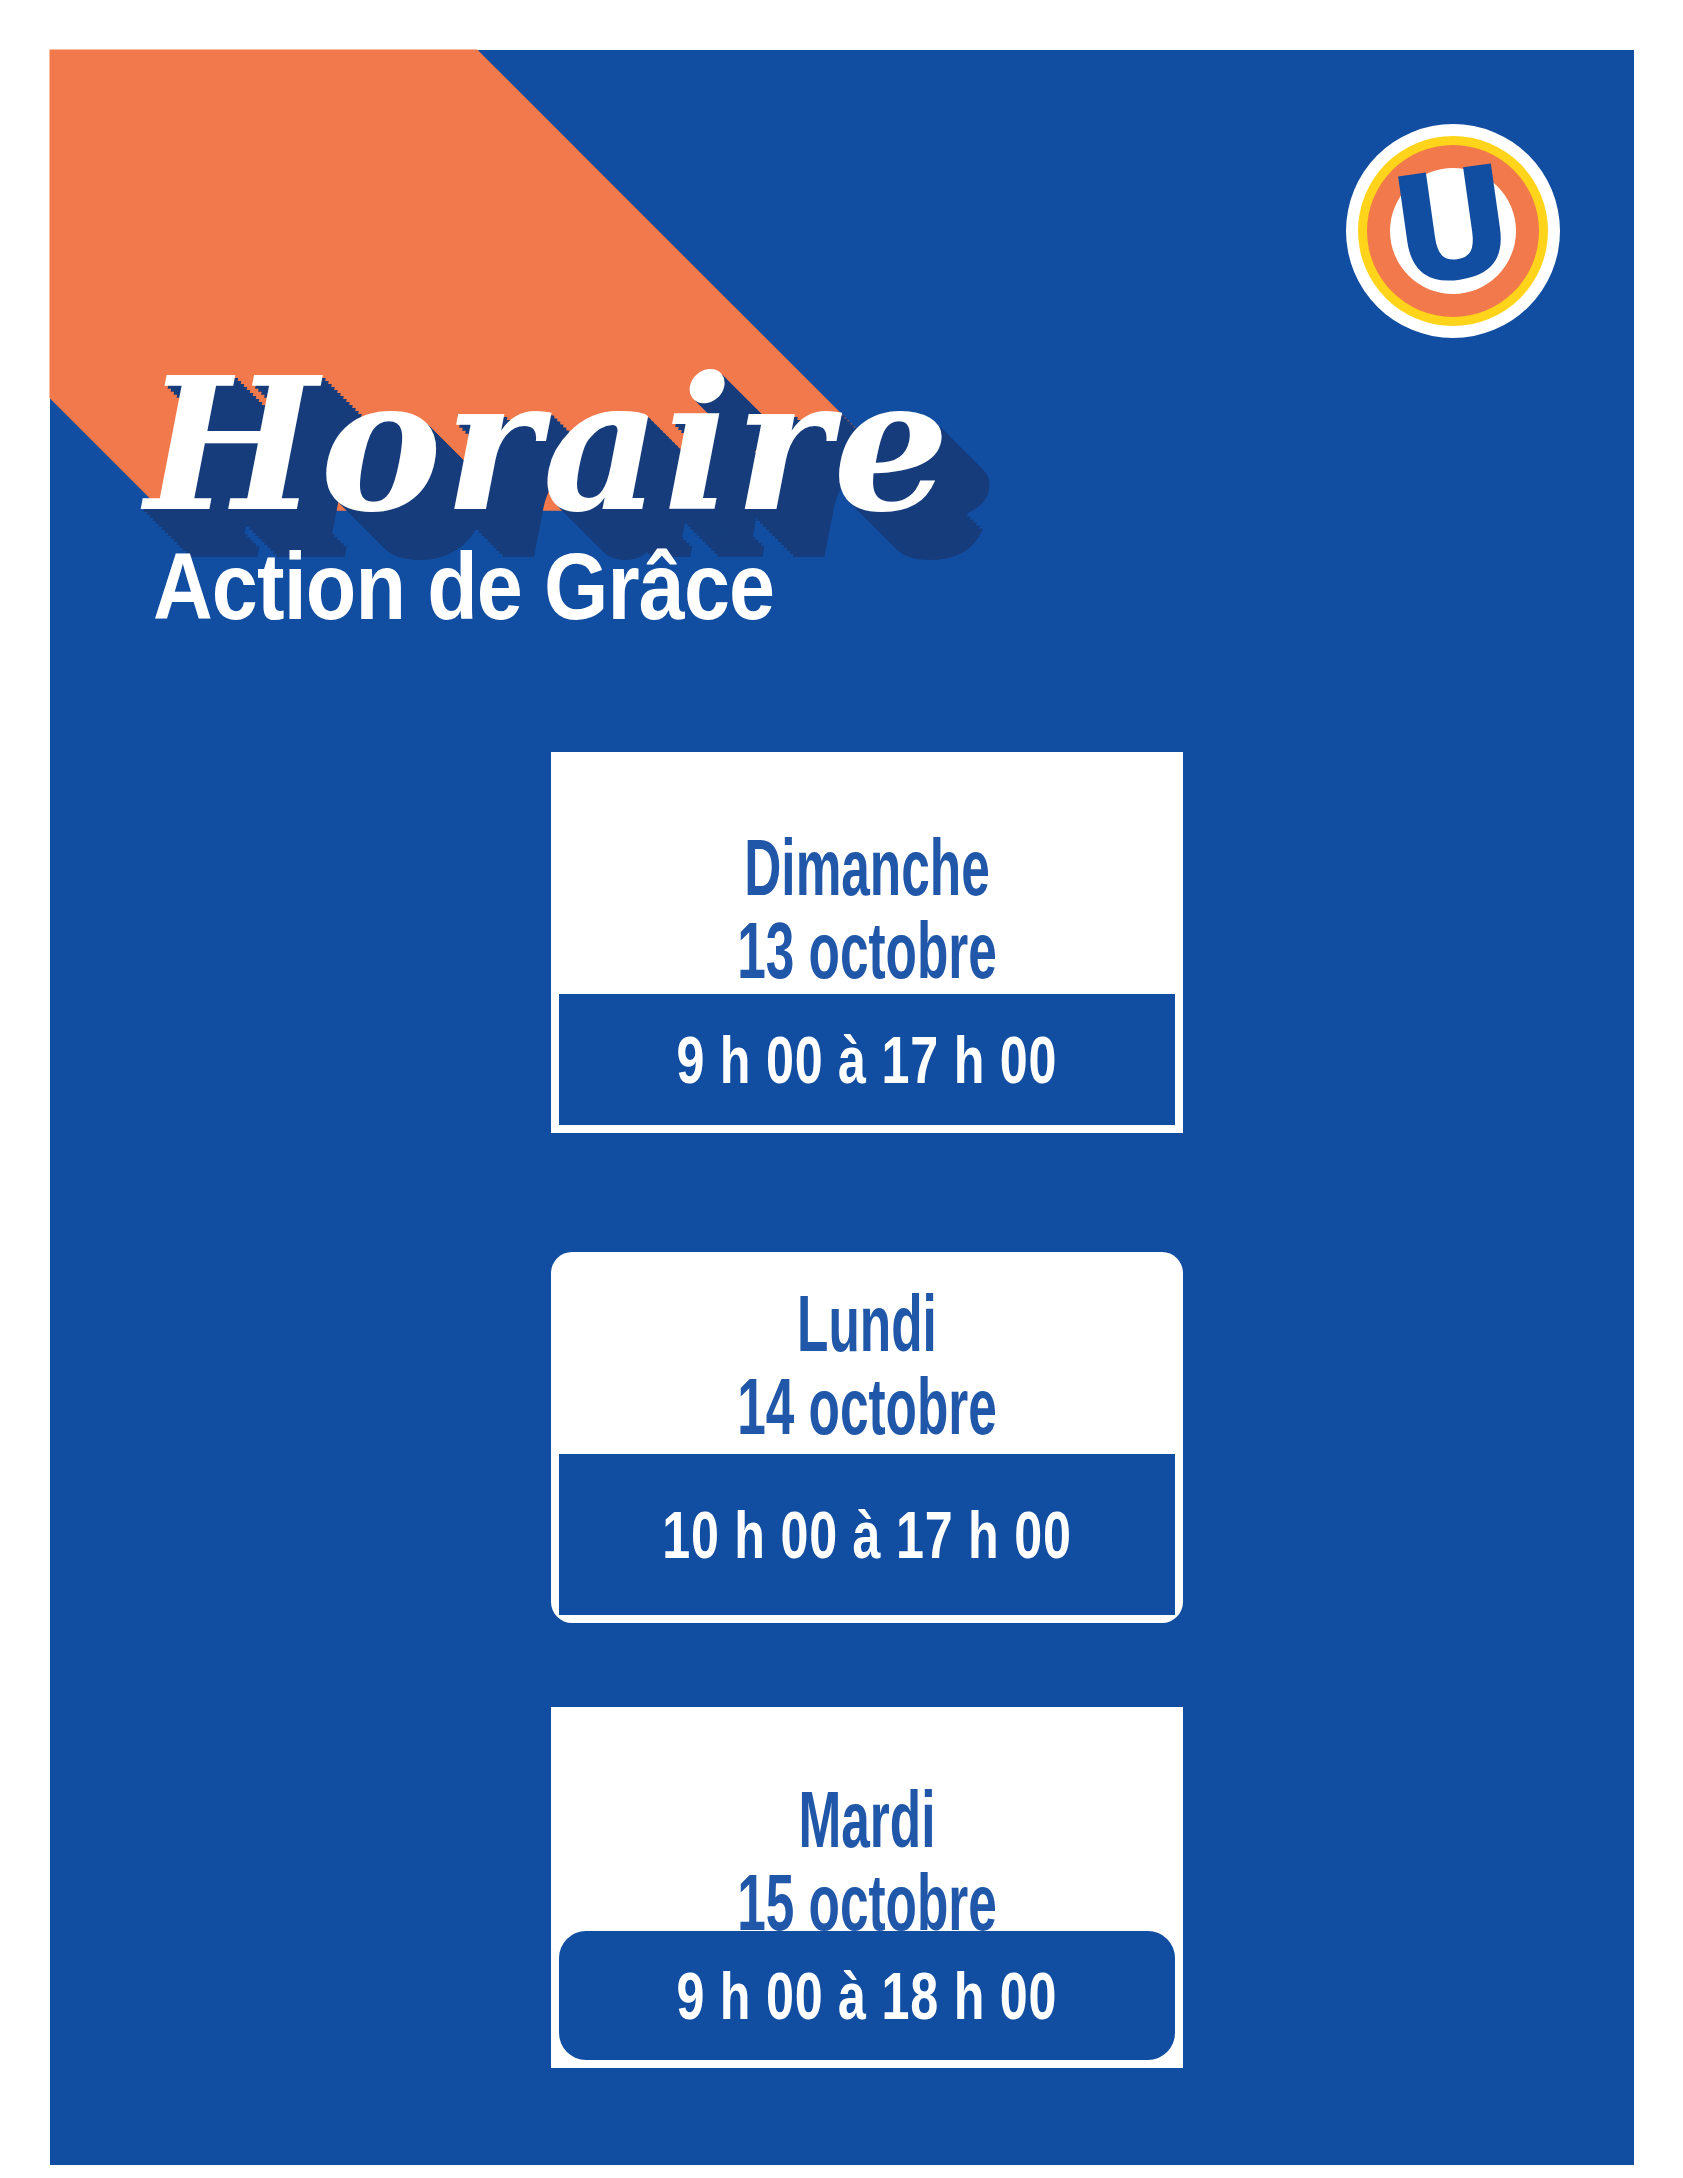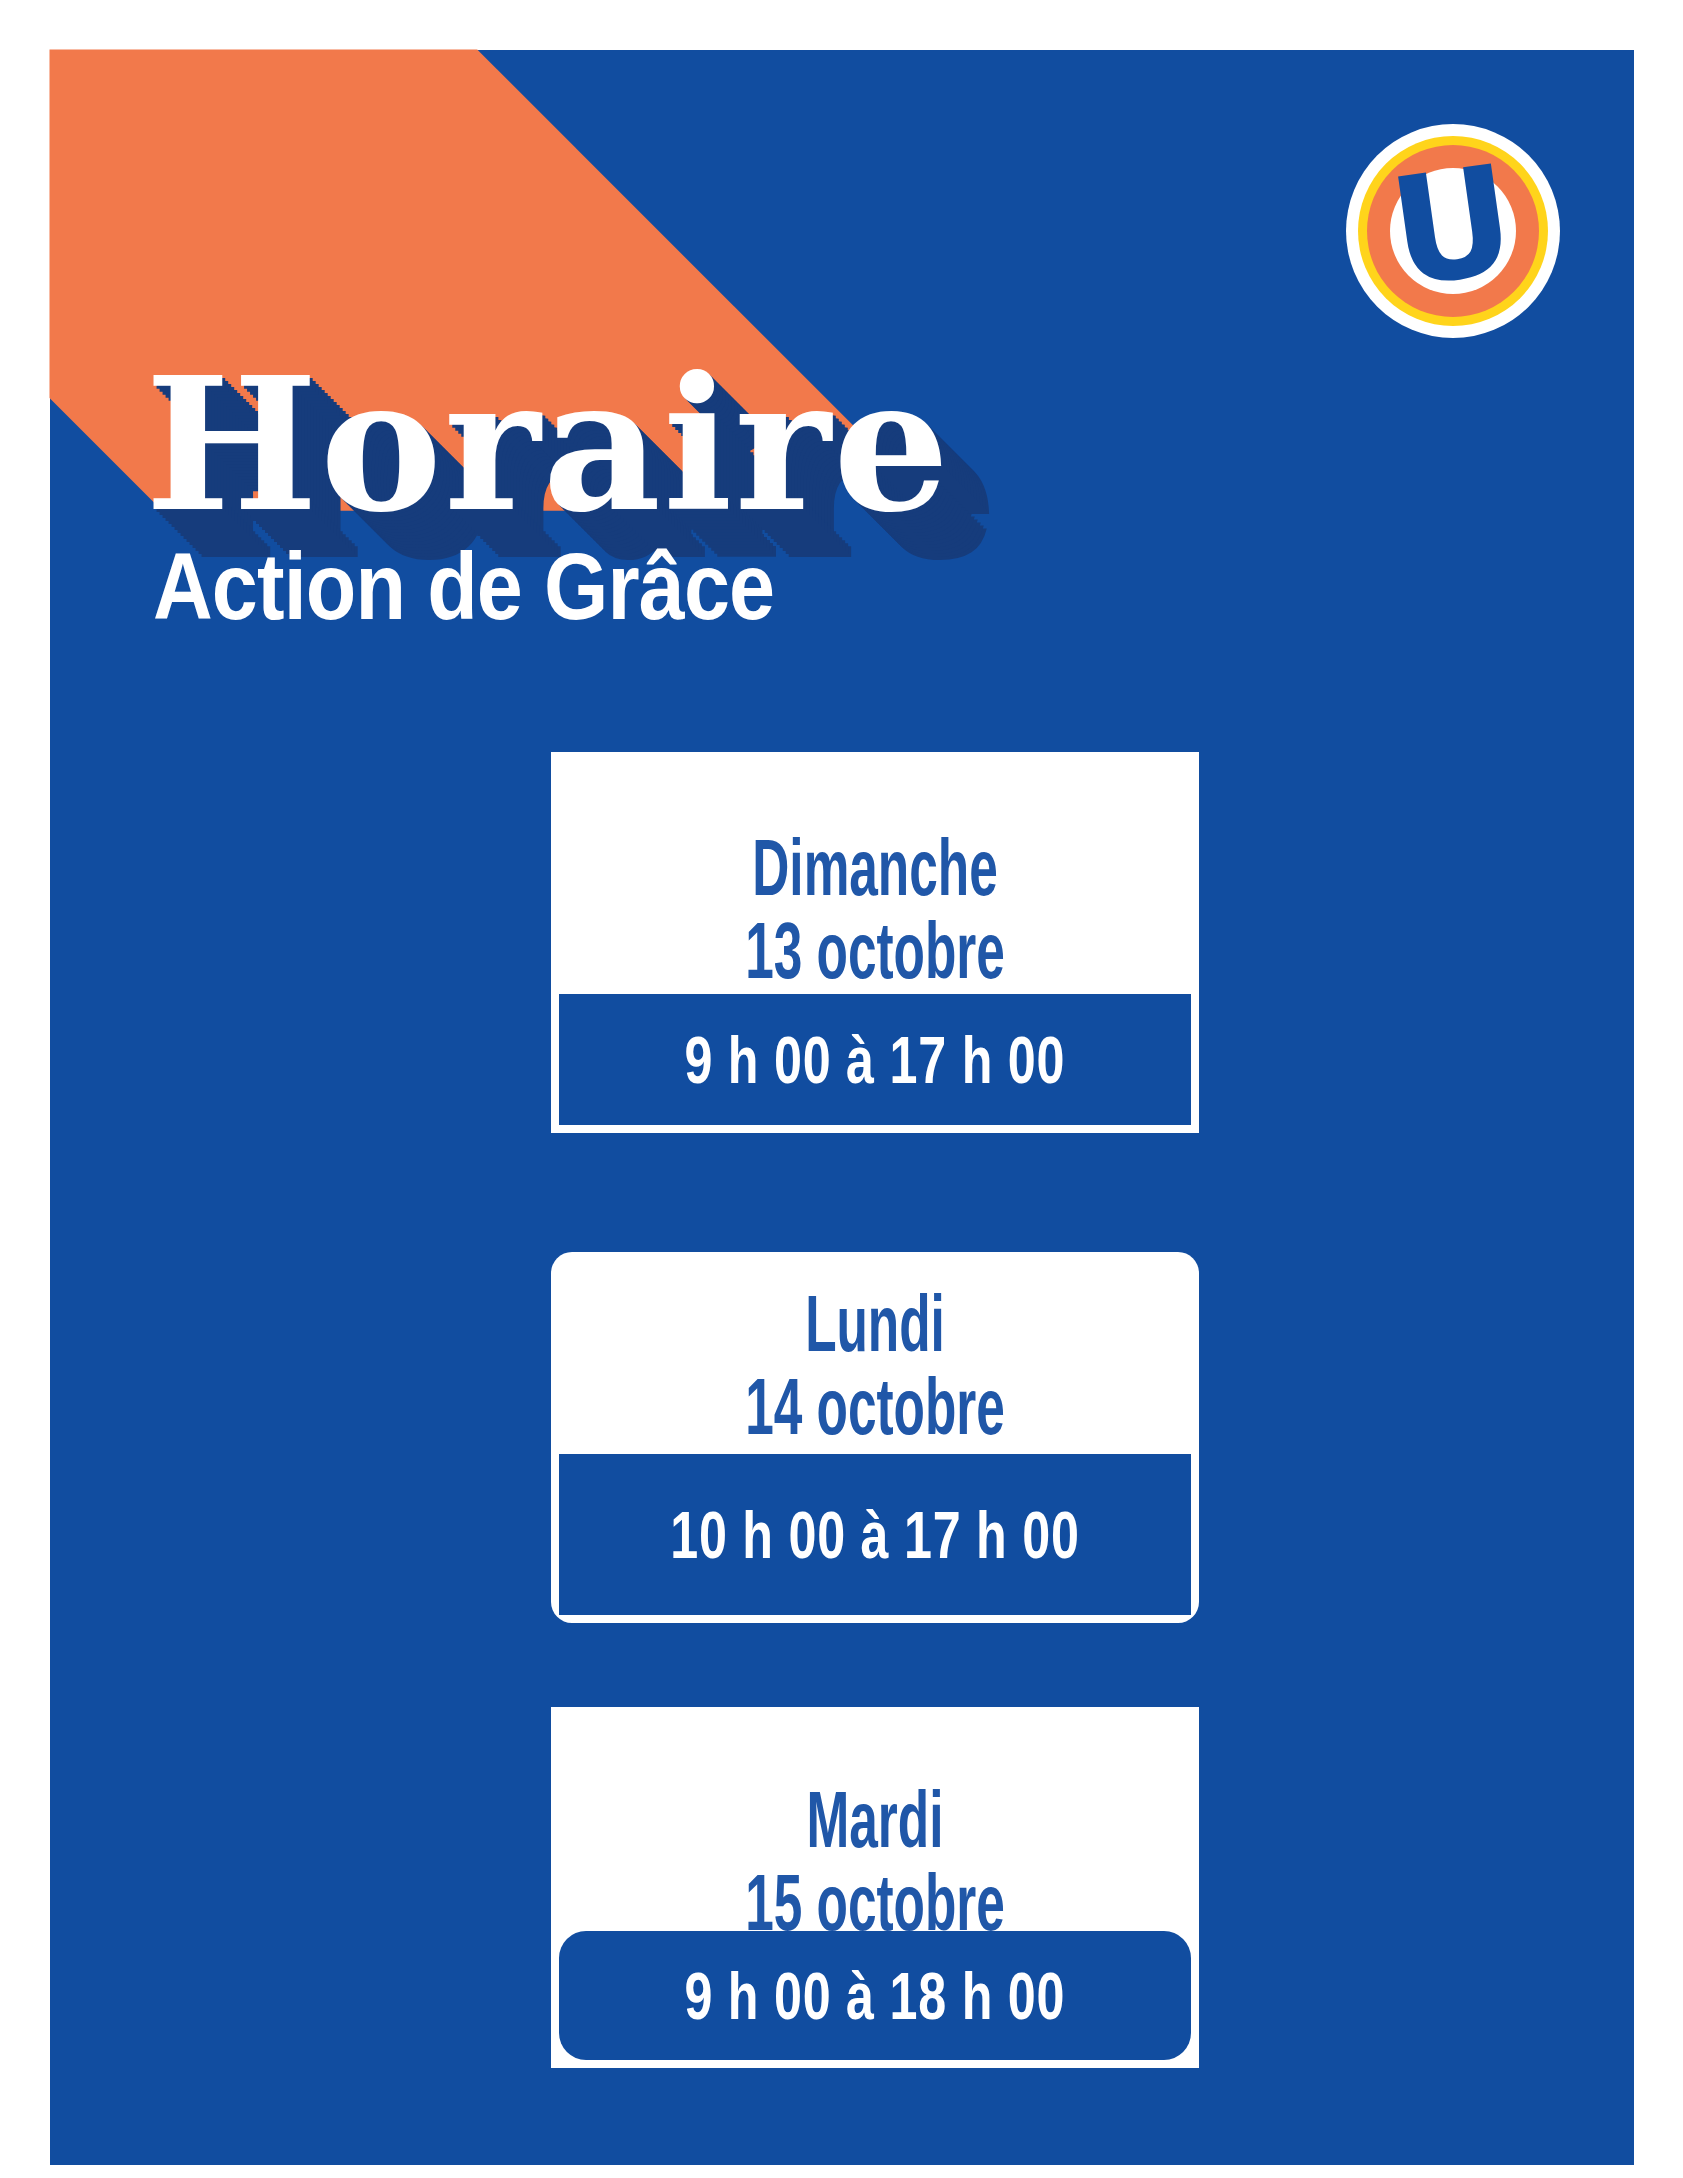--- a/index.html
+++ b/index.html
@@ -28,20 +28,21 @@
     font-family:"DejaVu Serif",serif;font-weight:700;
     font-size:183px;line-height:1;color:var(--white);letter-spacing:2px;
     white-space:nowrap;
     text-shadow:
       3px 3px var(--navy), 6px 6px var(--navy), 9px 9px var(--navy),
       12px 12px var(--navy),15px 15px var(--navy),18px 18px var(--navy),
       21px 21px var(--navy),24px 24px var(--navy),27px 27px var(--navy),
       30px 30px var(--navy),33px 33px var(--navy),36px 36px var(--navy),
       39px 39px var(--navy),42px 42px var(--navy),45px 45px var(--navy),
       48px 48px var(--navy);
+    font-style: italic;
   }
   .subtitle{
     position:absolute;left:153px;top:540px;margin:0;
     font-weight:700;font-size:94px;line-height:1;color:var(--white);
     white-space:nowrap;letter-spacing:-1px;
     transform:scaleX(0.88);transform-origin:0 50%;
   }
   
   .logo{position:absolute;left:1346px;top:124px;width:214px;height:214px;}
   .logo .ring,.logo .disc{position:absolute;border-radius:50%;}
@@ -51,21 +52,21 @@
   .disc-white{left:44px;top:44px;right:44px;bottom:44px;background:var(--white);}
   .logo .u{
     position:absolute;left:0;top:0;width:214px;height:214px;
     display:flex;align-items:center;justify-content:center;
     font-family:"DejaVu Sans",sans-serif;font-weight:700;font-size:149px;
     color:var(--blue);transform:rotate(-8deg);line-height:1;
     padding-bottom:10px;box-sizing:border-box;
   }
   
   .card{
-    position:absolute;left:551px;width:632px;background:var(--white);padding-left:16px;
+    position:absolute;left:551px;width:632px;background:var(--white);
   }
   .card-1{top:752px;height:381px;}
   .card-2{top:1252px;height:371px;border-radius:21px;}
   .card-3{top:1707px;height:361px;}
   .day-block{position:absolute;left:0;right:0;text-align:center;color:var(--daytext);}
   .card-1 .day-block{top:74px;}
   .card-2 .day-block{top:30px;}
   .card-3 .day-block{top:71px;}
   .day-block div{
     font-size:79px;line-height:83px;font-weight:700;white-space:nowrap;

